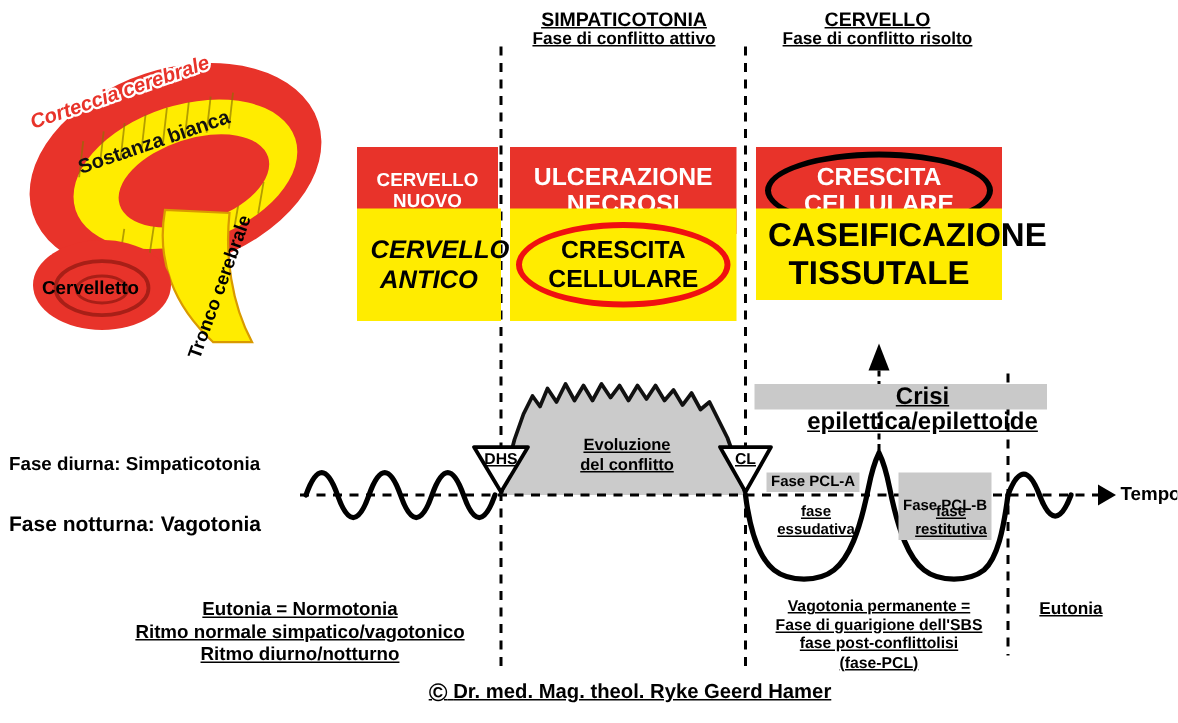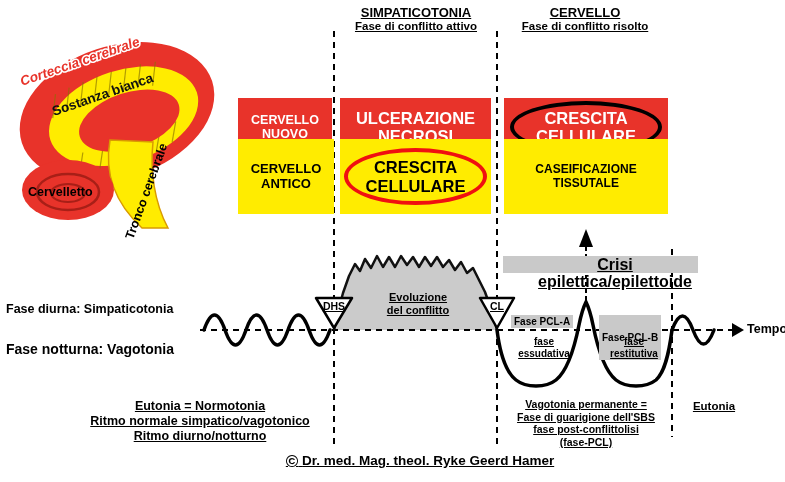--- a/index.html
+++ b/index.html
@@ -94,28 +94,28 @@
     <span class="txt" style="width:78px;">CERVELLO NUOVO</span>
   </div>
   <div class="abs cell red" style="left:340px;top:57px;width:151px;height:58px;font-size:16.5px;">
     <span class="txt" style="width:122px;">ULCERAZIONE NECROSI</span>
   </div>
   <div class="abs cell red" style="left:504px;top:57px;width:164px;height:58px;font-size:16.5px;">
     <div class="ellipse" style="left:6px;top:3px;width:144px;height:44px;border:4px solid #000;"></div>
     <span class="txt" style="width:110px;">CRESCITA CELLULARE</span>
   </div>
 
-  <div class="abs cell yellow" style="left:238px;top:139px;width:96px;height:75px;font-size:13px;">
+  <div class="abs cell yellow" style="left:238px;top:139px;width:96px;height:75px;font-size:17px;font-style:italic;">
     <span class="txt" style="width:78px;">CERVELLO ANTICO</span>
   </div>
   <div class="abs cell yellow" style="left:340px;top:139px;width:151px;height:75px;font-size:16.5px;">
     <div class="ellipse" style="left:4px;top:9px;width:135px;height:49px;border:4px solid #F01010;"></div>
     <span class="txt" style="width:110px;">CRESCITA CELLULARE</span>
   </div>
-  <div class="abs cell yellow" style="left:504px;top:139px;width:164px;height:75px;font-size:12px;">
+  <div class="abs cell yellow" style="left:504px;top:139px;width:164px;height:61px;font-size:22px;">
     <span class="txt" style="width:148px;">CASEIFICAZIONE TISSUTALE</span>
   </div>
 
   <div class="abs b lbl" style="left:6px;top:302px;font-size:12.5px;">Fase diurna: Simpaticotonia</div>
   <div class="abs b lbl" style="left:6px;top:341px;font-size:14px;">Fase notturna: Vagotonia</div>
   <div class="abs b ctr lbl" style="left:317px;top:300px;width:34px;font-size:10.5px;">DHS</div>
   <div class="abs b ctr lbl" style="left:480px;top:300px;width:34px;font-size:10.5px;">CL</div>
   <div class="abs b ctr pre lbl" style="left:355px;top:291px;width:126px;font-size:11px;line-height:12.5px;">Evoluzione
 del conflitto</div>
   <div class="abs b ctr lbl" style="left:503px;top:256px;width:166px;height:17px;background:#C9C9C9;font-size:16px;line-height:17px;padding-left:29px;">Crisi epilettica/epilettoide</div>

